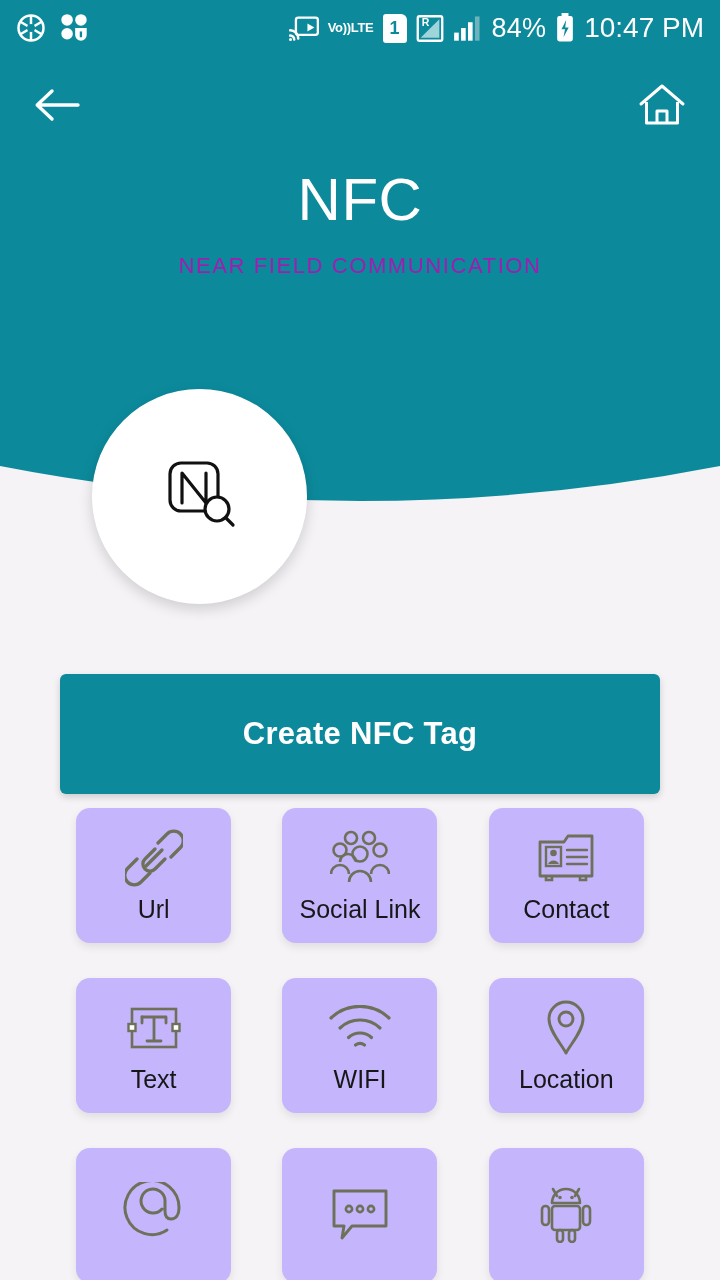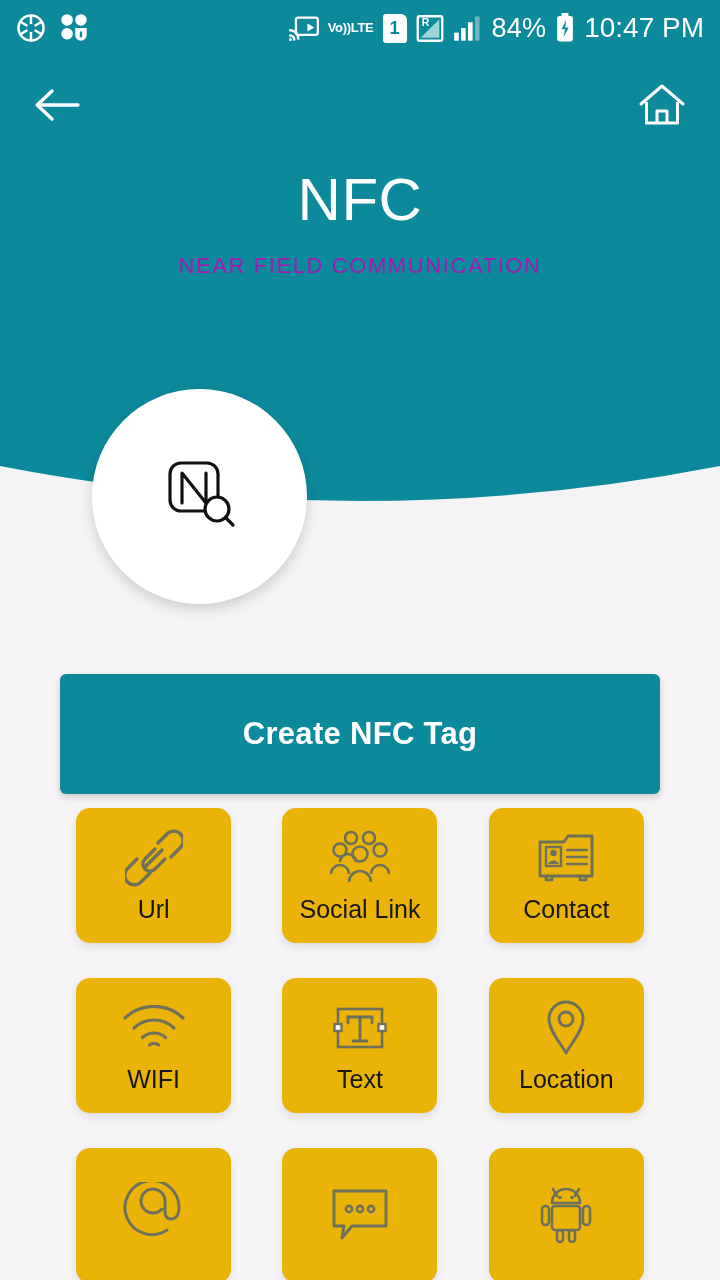--- a/index.html
+++ b/index.html
@@ -67,21 +67,21 @@
   }
   .cta-label { font-size:31px; font-weight:700; color:#ffffff; letter-spacing:.3px; }
 
   
   .grid {
     position:absolute; left:60px; top:808px; width:600px;
     display:grid; grid-template-columns:repeat(3,1fr);
     column-gap:19px; row-gap:35px;
   }
   .tile {
-    width:155px; height:135px; background:#eab308; border-radius:14px;
+    width:155px; height:135px; background:#c4b5fd; border-radius:14px;
     display:flex; flex-direction:column; align-items:center; justify-content:center;
     box-shadow:0 4px 9px rgba(0,0,0,0.09); cursor:pointer; justify-self:center;
   }
   .tile-icon { height:62px; display:flex; align-items:center; justify-content:center; }
   .tile-label { font-size:25px; color:#171717; font-weight:400; margin-top:6px; white-space:nowrap; }
 </style>
 </head>
 <body>
 
 <div id="screen">
@@ -217,41 +217,41 @@
           <path d="M11 32 a6 6 0 0 1 11 0" fill="#6e7159"></path>
           <path d="M30 18 H50 M30 25 H50 M30 32 H50" stroke="#6e7159" stroke-width="2.4" stroke-linecap="round"></path>
           <path d="M9 44 V48 H15 V44 M43 44 V48 H49 V44" fill="none" stroke="#6e7159" stroke-width="2.6"></path>
         </svg>
       </div>
       <div class="tile-label">Contact</div>
     </div>
 
     <div class="tile">
       <div class="tile-icon">
-        <svg width="62" height="46" viewBox="0 0 62 46">
-          <path d="M2 13 a42 42 0 0 1 58 0" fill="none" stroke="#6e7159" stroke-width="3.2" stroke-linecap="round"></path>
-          <path d="M11 23 a29 29 0 0 1 40 0" fill="none" stroke="#6e7159" stroke-width="3.2" stroke-linecap="round"></path>
-          <path d="M19.5 32.5 a17 17 0 0 1 23 0" fill="none" stroke="#6e7159" stroke-width="3.2" stroke-linecap="round"></path>
-          <path d="M26.5 40 a7.5 7.5 0 0 1 9 0" fill="none" stroke="#6e7159" stroke-width="3.2" stroke-linecap="round"></path>
-        </svg>
-      </div>
-      <div class="tile-label">WIFI</div>
-    </div>
-
-    <div class="tile">
-      <div class="tile-icon">
         <svg width="58" height="50" viewBox="0 0 58 50">
           <rect x="7" y="6" width="44" height="38" fill="none" stroke="#6e7159" stroke-width="2.6"></rect>
           <path d="M17 14 H41 V20 M29 14 V38 M22 38 H36" fill="none" stroke="#6e7159" stroke-width="2.8" stroke-linecap="round" stroke-linejoin="round"></path>
           <path d="M17 14 V20" stroke="#6e7159" stroke-width="2.8" stroke-linecap="round"></path>
           <rect x="3.5" y="21" width="7" height="7" fill="#ffffff" stroke="#6e7159" stroke-width="2.4"></rect>
           <rect x="47.5" y="21" width="7" height="7" fill="#ffffff" stroke="#6e7159" stroke-width="2.4"></rect>
         </svg>
       </div>
       <div class="tile-label">Text</div>
+    </div>
+
+    <div class="tile">
+      <div class="tile-icon">
+        <svg width="62" height="46" viewBox="0 0 62 46">
+          <path d="M2 13 a42 42 0 0 1 58 0" fill="none" stroke="#6e7159" stroke-width="3.2" stroke-linecap="round"></path>
+          <path d="M11 23 a29 29 0 0 1 40 0" fill="none" stroke="#6e7159" stroke-width="3.2" stroke-linecap="round"></path>
+          <path d="M19.5 32.5 a17 17 0 0 1 23 0" fill="none" stroke="#6e7159" stroke-width="3.2" stroke-linecap="round"></path>
+          <path d="M26.5 40 a7.5 7.5 0 0 1 9 0" fill="none" stroke="#6e7159" stroke-width="3.2" stroke-linecap="round"></path>
+        </svg>
+      </div>
+      <div class="tile-label">WIFI</div>
     </div>
 
     <div class="tile">
       <div class="tile-icon">
         <svg width="44" height="58" viewBox="0 0 44 58">
           <path d="M22 3 a17 17 0 0 1 17 17 c0 12 -13 26 -17 34 c-4 -8 -17 -22 -17 -34 A17 17 0 0 1 22 3 Z" fill="none" stroke="#6e7159" stroke-width="2.9" stroke-linejoin="round"></path>
           <circle cx="22" cy="20" r="7" fill="none" stroke="#6e7159" stroke-width="2.9"></circle>
         </svg>
       </div>
       <div class="tile-label">Location</div>

